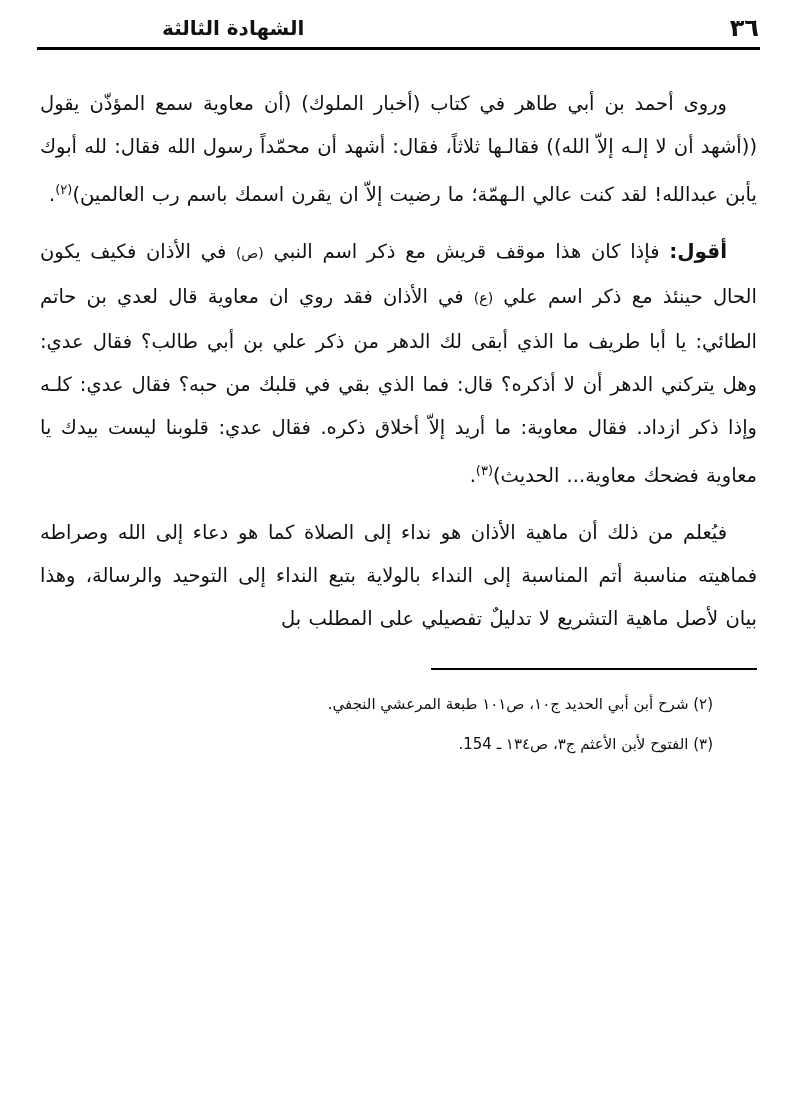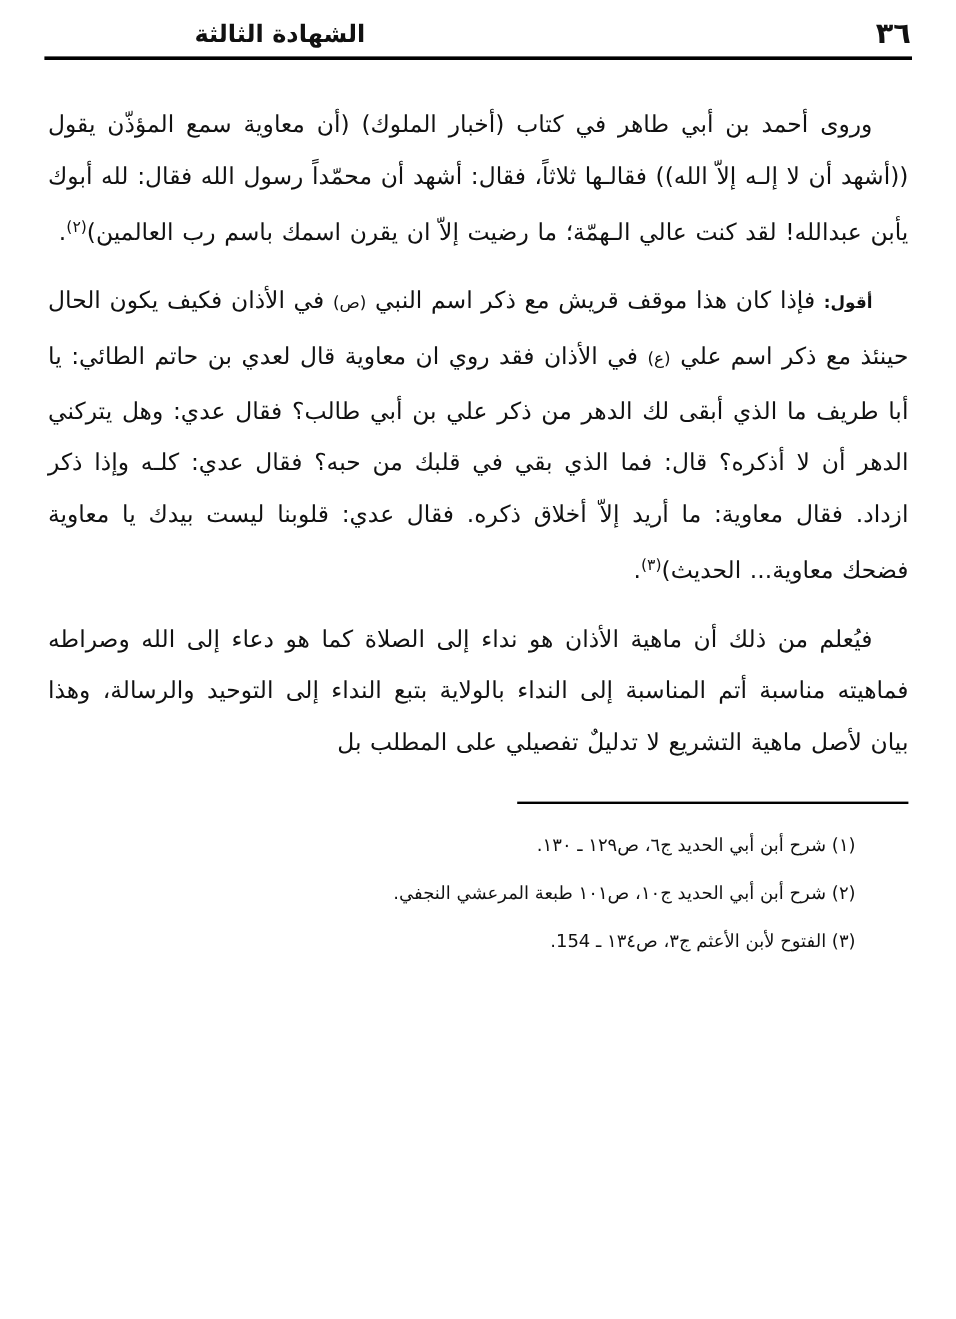--- a/index.html
+++ b/index.html
@@ -43,21 +43,21 @@
     text-align: justify;
     font-size: 19.5px;
     line-height: 43px;
     word-spacing: 1px;
   }
   .para { margin-bottom: 14px; }
   .para.indent { text-indent: 30px; }
   .para:last-child { margin-bottom: 0; }
   .lead {
     font-weight: bold;
-    font-size: 14px;
+    font-size: 20px;
   }
   .fnref {
     font-size: 13px;
     vertical-align: 7px;
   }
   .seal {
     font-size: 14px;
   }
   .footnote-separator {
     width: 326px;
@@ -86,16 +86,15 @@
 
 <main class="body-text" id="body-text">
     <p class="para indent"><span>وروى أحمد بن أبي طاهر في كتاب (أخبار الملوك) (أن معاوية سمع المؤذّن يقول ((أشهد أن لا إلـه إلاّ الله)) فقالـها ثلاثاً، فقال: أشهد أن محمّداً رسول الله فقال: لله أبوك يأبن عبدالله! لقد كنت عالي الـهمّة؛ ما رضيت إلاّ ان يقرن اسمك باسم رب العالمين)</span><span class="fnref">(٢)</span><span>.</span></p>
     <p class="para indent"><span class="lead">أقول:</span><span> فإذا كان هذا موقف قريش مع ذكر اسم النبي </span><span class="seal">(ص)</span><span> في الأذان فكيف يكون الحال حينئذ مع ذكر اسم علي </span><span class="seal">(ع)</span><span> في الأذان فقد روي ان معاوية قال لعدي بن حاتم الطائي: يا أبا طريف ما الذي أبقى لك الدهر من ذكر علي بن أبي طالب؟ فقال عدي: وهل يتركني الدهر أن لا أذكره؟ قال: فما الذي بقي في قلبك من حبه؟ فقال عدي: كلـه وإذا ذكر ازداد. فقال معاوية: ما أريد إلاّ أخلاق ذكره. فقال عدي: قلوبنا ليست بيدك يا معاوية فضحك معاوية... الحديث)</span><span class="fnref">(٣)</span><span>.</span></p>
     <p class="para indent"><span>فيُعلم من ذلك أن ماهية الأذان هو نداء إلى الصلاة كما هو دعاء إلى الله وصراطه فماهيته مناسبة أتم المناسبة إلى النداء بالولاية بتبع النداء إلى التوحيد والرسالة، وهذا بيان لأصل ماهية التشريع لا تدليلٌ تفصيلي على المطلب بل</span></p>
   </main>
 
 <div class="footnote-separator"></div>
 
 <section class="footnotes" id="footnotes">
-    <div class="footnote">(١) شرح أبن أبي الحديد ج٦، ص١٢٩ ـ ١٣٠.</div>
     <div class="footnote">(٢) شرح أبن أبي الحديد ج١٠، ص١٠١ طبعة المرعشي النجفي.</div>
     <div class="footnote">(٣) الفتوح لأبن الأعثم ج٣، ص١٣٤ ـ 154.</div>
   </section>
 
 </body></html>

